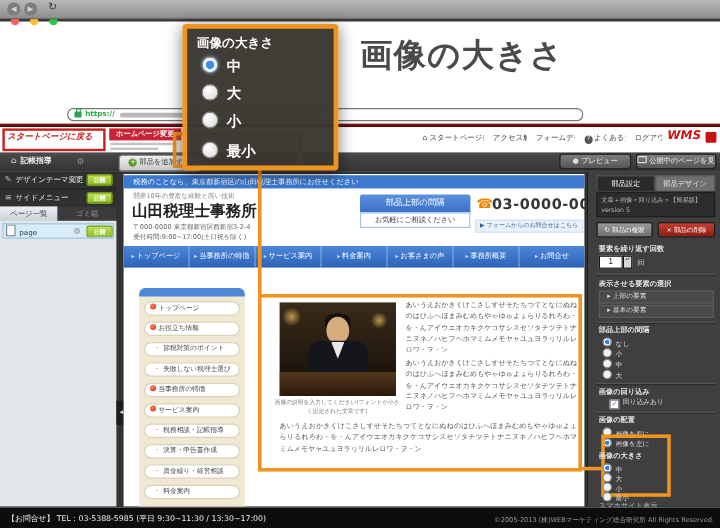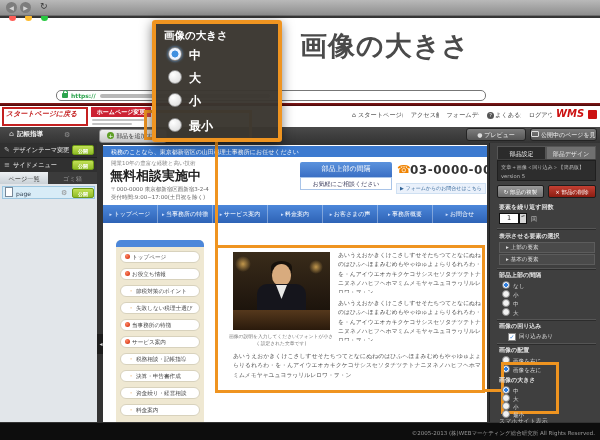--- a/index.html
+++ b/index.html
@@ -176,21 +176,21 @@
   <div class="abs pageitem nowrap">
     <span class="pageicon"></span><span>page</span>
     <span class="abs gear" style="left:58px;top:1px;">⚙</span>
     <span class="pubbtn" style="left:69px;top:1px;">公開</span>
   </div>
   <div class="abs handle">◂</div>
 
   <div class="abs preview"></div>
   <div class="abs notice nowrap">税務のことなら、東京都新宿区の山田税理士事務所にお任せください</div>
   <div class="abs sitetagline nowrap" style="left:111px;top:160px;width:180px;">開業10年の豊富な経験と高い技術</div>
-  <div class="abs sitetitle nowrap" style="left:110px;top:167px;width:185px;">無料相談実施中</div>
+  <div class="abs sitetitle nowrap" style="left:110px;top:167px;width:185px;">山田税理士事務所</div>
   <div class="abs sitesmall nowrap" style="left:111px;top:186px;width:180px;">〒000-0000 東京都新宿区西新宿3-2-4</div>
   <div class="abs sitesmall nowrap" style="left:111px;top:194px;width:180px;">受付時間:9:00~17:00(土日祝を除く)</div>
   <div class="abs consultbadge">部品上部の間隔</div>
   <div class="abs consultnote">お気軽にご相談ください</div>
   <div class="abs phoneicon" style="left:397px;top:163px;">☎</div>
   <div class="abs phonenum nowrap" style="left:410px;top:163px;width:78px;">03-0000-0000</div>
   <div class="abs formlink nowrap"><span>▶ </span><span>フォームからのお問合せはこちら</span></div>
   <div class="abs sitenav">
     <span class="nitem">トップページ</span>
     <span class="nitem">当事務所の特徴</span>
@@ -265,20 +265,21 @@
   <div class="prow" style="top:365px;"><span class="radio sel"></span><span>画像を左に</span></div>
 
   <div class="plabel" style="top:376px;z-index:41;">画像の大きさ</div>
   <div class="prow" style="top:386px;z-index:41;"><span class="radio sel"></span><span>中</span></div>
   <div class="prow" style="top:394px;z-index:41;"><span class="radio"></span><span>大</span></div>
   <div class="prow" style="top:402px;z-index:41;"><span class="radio"></span><span>小</span></div>
   <div class="prow" style="top:410px;z-index:41;"><span class="radio"></span><span>最小</span></div>
   <div class="plabel" style="top:417px;font-weight:normal;color:#bbb;">スマホサイト表示</div>
 
   <div class="abs footer">
+    <span class="abs nowrap" style="left:6px;top:5px;font-size:6.5px;color:#f0f0f0;">【お問合せ】 TEL : 03-5388-5985 (平日 9:30~11:30 / 13:30~17:00)</span>
     <span class="abs nowrap" style="right:5px;top:7px;font-size:5.5px;color:#999;">©2005-2013 (株)WEBマーケティング総合研究所 All Rights Reserved.</span>
   </div>
 
   <div class="abs cbox"></div>
   <div class="abs sbox"></div>
   <div class="abs connv"></div>
   <div class="abs connh"></div>
   <div class="abs minbox"></div>
 
   <div class="abs popup">

